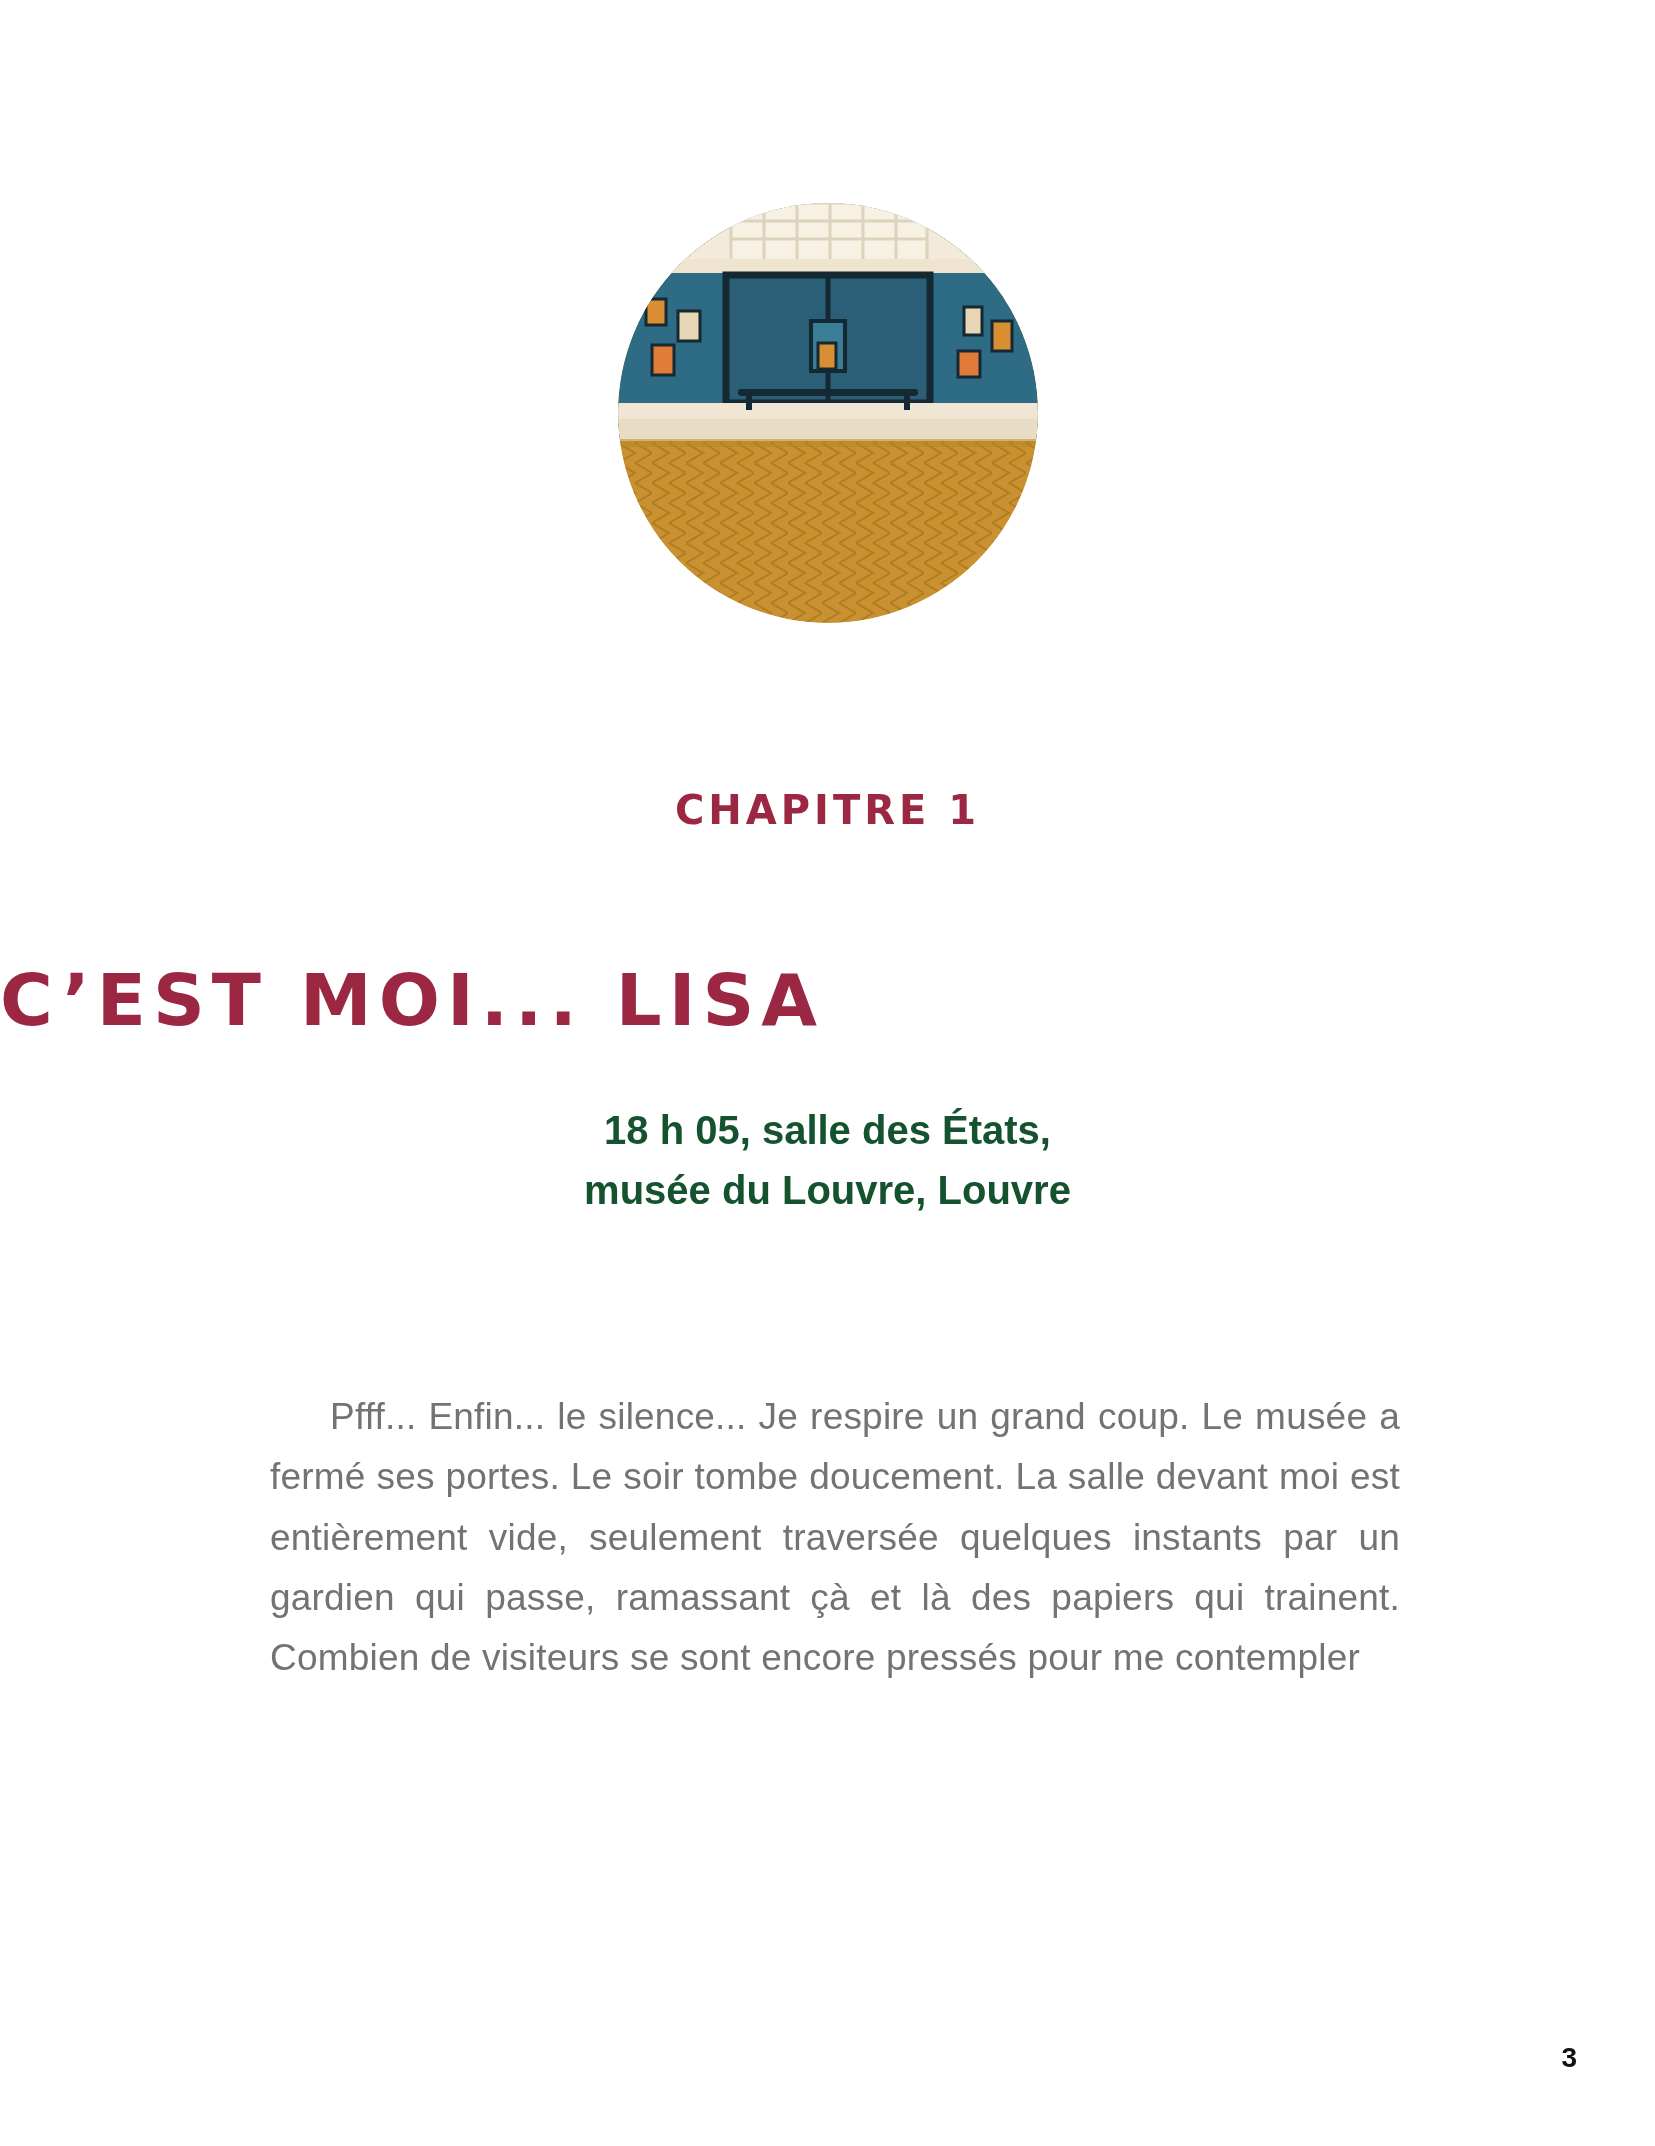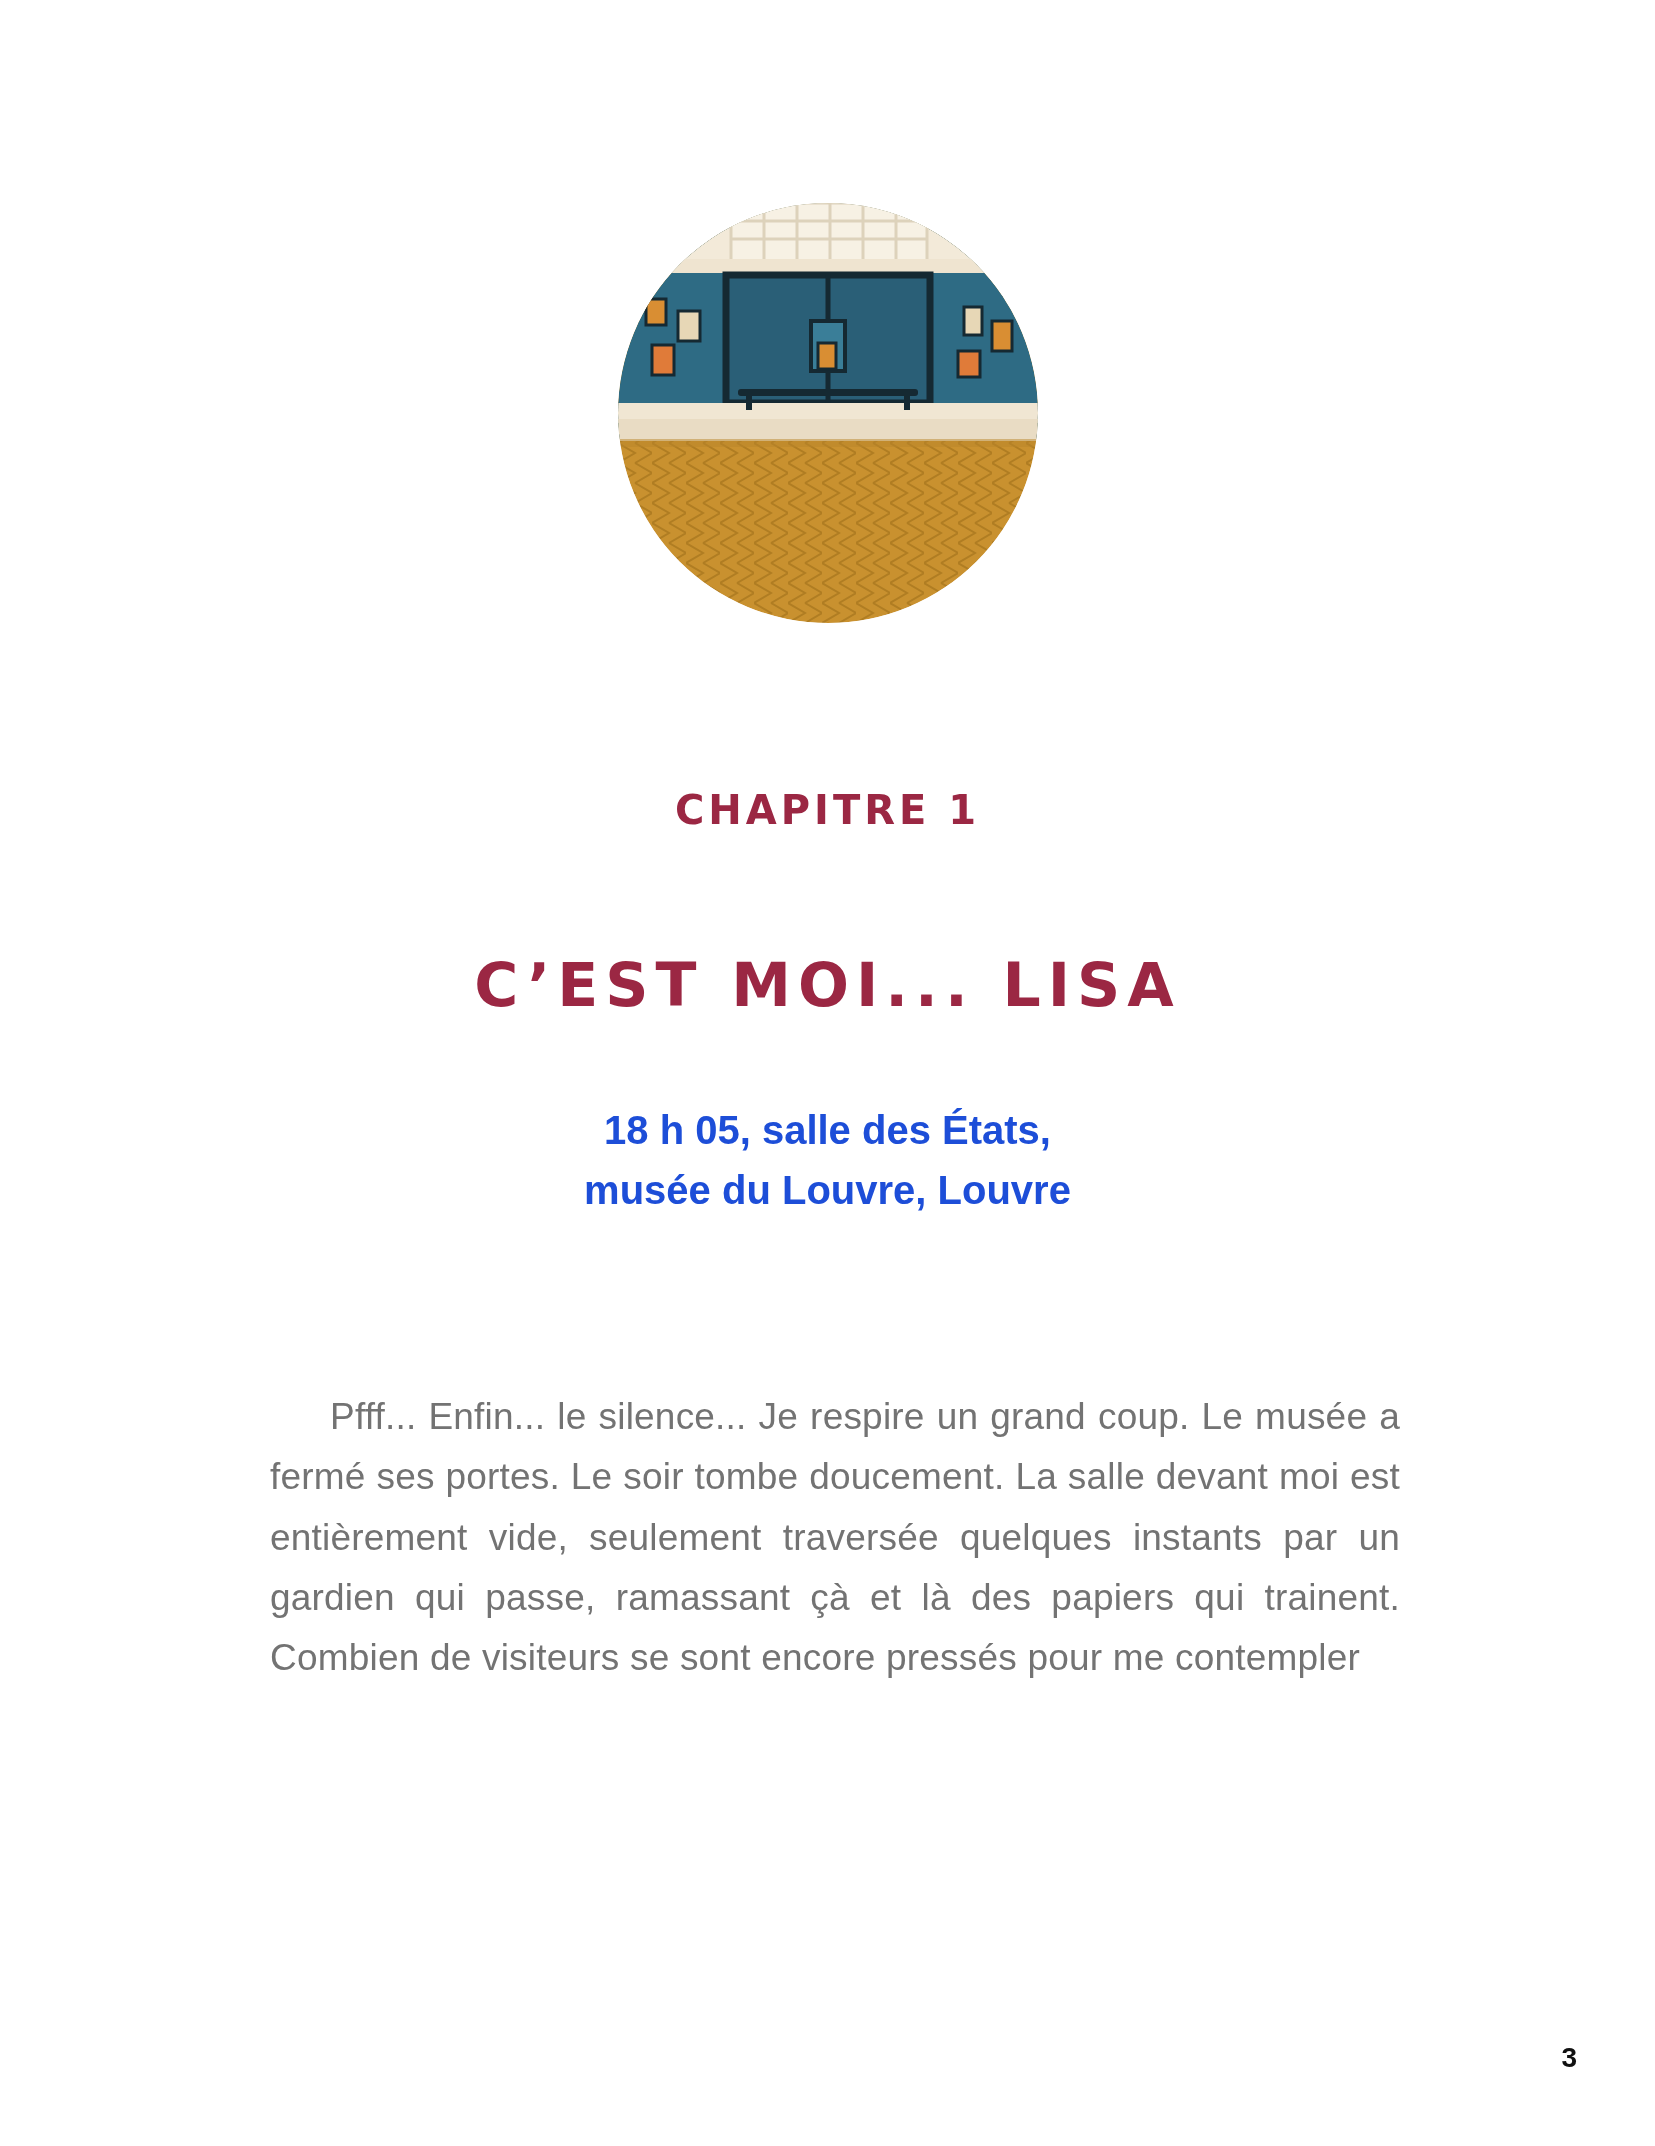--- a/index.html
+++ b/index.html
@@ -53,37 +53,37 @@
     font-weight: bold;
     letter-spacing: 4px;
     color: #9b2743;
     font-family: "DejaVu Sans", sans-serif;
   }
   .chapter-title {
     position: absolute;
     top: 895px;
     left: 0;
     right: 0;
-    text-align: center;
-    font-size: 60px;
+    text-align: left;
+    font-size: 72px;
     font-weight: bold;
     letter-spacing: 7px;
     color: #9b2743;
     font-family: "DejaVu Sans", sans-serif;
   }
   .subtitle {
     position: absolute;
     top: 1085px;
     left: 0;
     right: 0;
     text-align: center;
     font-size: 40px;
     font-weight: bold;
     line-height: 1.5;
-    color: #1d4ed8;
+    color: #14532d;
     font-family: "Liberation Sans", sans-serif;
   }
   .subtitle .line { display: block; }
 
   
   .body-text {
     position: absolute;
     top: 1335px;
     left: 270px;
     width: 1130px;

